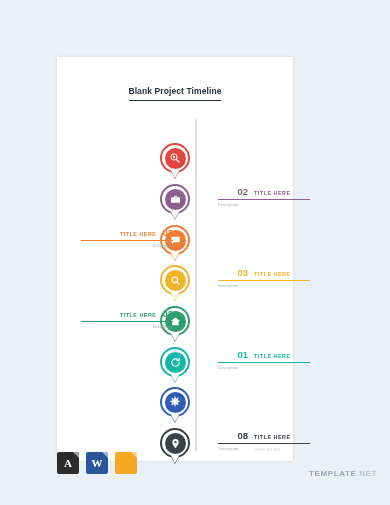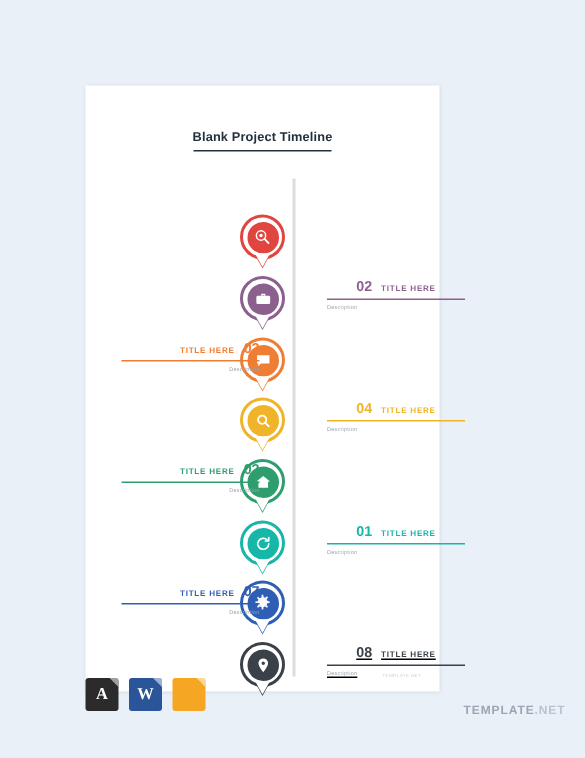--- a/index.html
+++ b/index.html
@@ -271,21 +271,21 @@
             <svg width="11" height="11" viewBox="0 0 24 24" fill="none" stroke="currentColor" stroke-width="2.6">
               <circle cx="10.5" cy="10.5" r="6"></circle>
               <path d="M15 15 L20 20" stroke-linecap="round"></path>
             </svg>
           </div>
         </div>
         <div class="pin-tail" style="border-top-color:#ffffff"></div>
       </div>
       <div class="side right" style="top: 210px;">
         <div class="row-head">
-          <span class="num" style="color:#f0b429">04</span>
+          <span class="num" style="color:#f0b429">03</span>
           <span class="title-here" style="color:#f0b429">TITLE HERE</span>
         </div>
         <div class="rule" style="background:#f0b429"></div>
         <div class="desc">Description</div>
       </div>
       <div class="node" style="top: 249px;">
         <div class="pin-tail-outer" style="border-top-color:#2f9e6f"></div>
         <div class="pin" style="border-color:#2f9e6f">
           <div class="pin-inner" style="background:#2f9e6f">
             <svg width="11" height="11" viewBox="0 0 24 24" fill="currentColor">
@@ -328,40 +328,32 @@
         <div class="pin" style="border-color:#2f5fb5">
           <div class="pin-inner" style="background:#2f5fb5">
             <svg width="12" height="12" viewBox="0 0 24 24" fill="currentColor">
               <path d="M12 8.5a3.5 3.5 0 1 0 0 7 3.5 3.5 0 0 0 0-7zm0 2a1.5 1.5 0 1 1 0 3 1.5 1.5 0 0 1 0-3z"></path>
               <path d="M11 1h2l.4 3.1 2.1.9 2.5-1.9 1.4 1.4-1.9 2.5.9 2.1L21.5 10v2l-3.1.4-.9 2.1 1.9 2.5-1.4 1.4-2.5-1.9-2.1.9L13 20.5h-2l-.4-3.1-2.1-.9-2.5 1.9-1.4-1.4 1.9-2.5-.9-2.1L2.5 12v-2l3.1-.4.9-2.1L4.6 5l1.4-1.4 2.5 1.9 2.1-.9z" fill="currentColor" opacity="0.95"></path>
             </svg>
           </div>
         </div>
         <div class="pin-tail" style="border-top-color:#ffffff"></div>
       </div>
-      <div class="side left" style="top: 332px;">
-        <div class="row-head">
-          <span class="title-here" style="color:#2f5fb5">TITLE HERE</span>
-          <span class="num" style="color:#2f5fb5">07</span>
-        </div>
-        <div class="rule" style="background:#2f5fb5"></div>
-        <div class="desc">Description</div>
-      </div>
       <div class="node" style="top: 371px;">
         <div class="pin-tail-outer" style="border-top-color:#3b4149"></div>
         <div class="pin" style="border-color:#3b4149">
           <div class="pin-inner" style="background:#3b4149">
             <svg width="11" height="11" viewBox="0 0 24 24" fill="currentColor">
               <path d="M12 2a7 7 0 0 0-7 7c0 5 7 13 7 13s7-8 7-13a7 7 0 0 0-7-7zm0 9.5A2.5 2.5 0 1 1 12 6.5a2.5 2.5 0 0 1 0 5z"></path>
             </svg>
           </div>
         </div>
         <div class="pin-tail" style="border-top-color:#ffffff"></div>
       </div>
-      <div class="side right" style="top: 373px; text-decoration: underline;">
+      <div class="side right" style="top: 373px;">
         <div class="row-head">
           <span class="num" style="color:#3b4149">08</span>
           <span class="title-here" style="color:#3b4149">TITLE HERE</span>
         </div>
         <div class="rule" style="background:#3b4149"></div>
         <div class="desc">Description</div>
       </div>
     </div>
   <div class="footnote">TEMPLATE.NET</div>
 </div>

